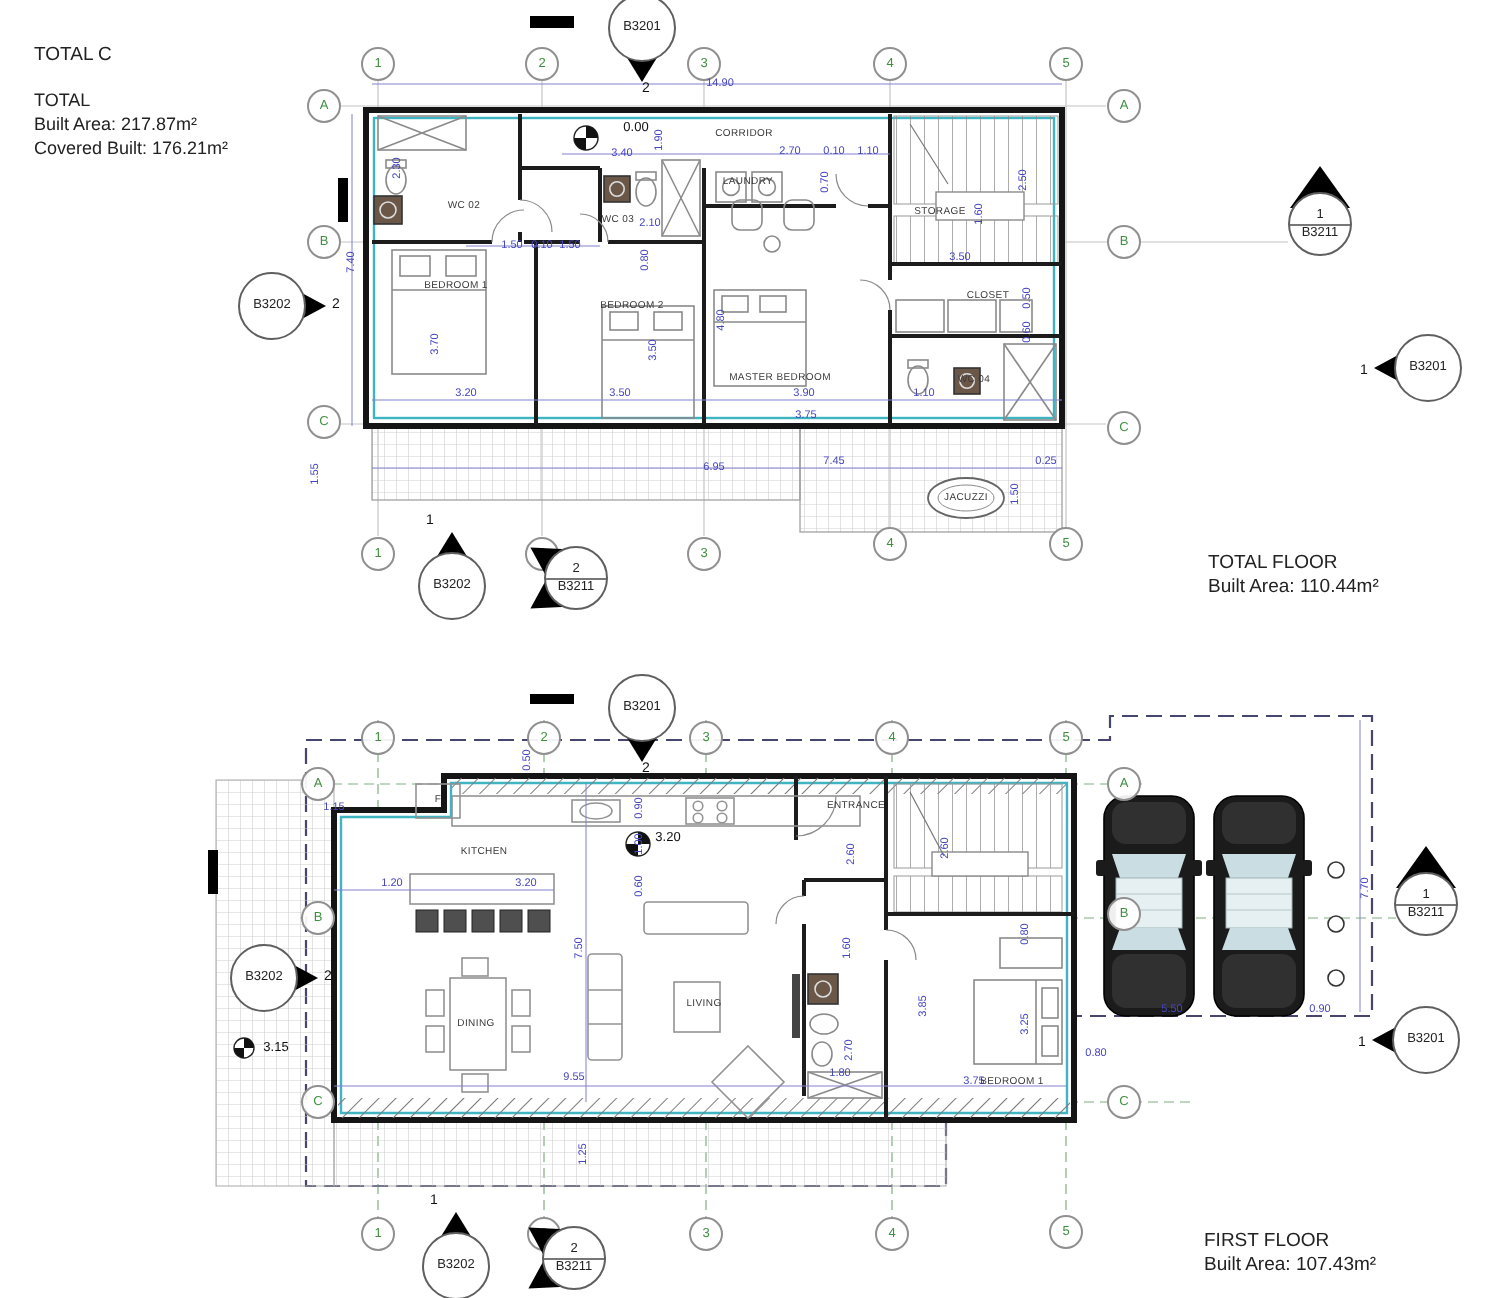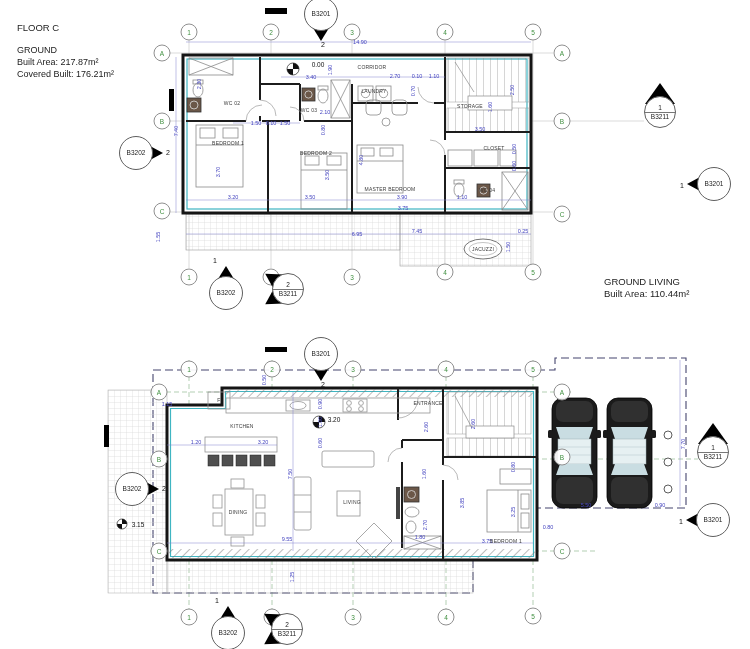--- a/index.html
+++ b/index.html
@@ -314,31 +314,35 @@
       <path d="M122,524 L122,519 A5,5 0 0 1 127,524 Z" fill="#111"></path>
       <path d="M122,524 L122,529 A5,5 0 0 1 117,524 Z" fill="#111"></path>
     </g>
 
     <rect x="265" y="347" width="22" height="5" fill="#000"></rect>
     <rect x="104" y="425" width="5" height="22" fill="#000"></rect>
   </g>
 </svg>
 
 <div class="abs hdr">
-  <div class="t1">FLOOR C</div>
-  <div>GROUND</div>
+  <div class="t1">TOTAL C</div>
+  <div>TOTAL</div>
   <div>Built Area: 217.87m²</div>
   <div>Covered Built: 176.21m²</div>
 </div>
 
 <div class="abs titleblock" style="left:604px;top:276px;">
-  <div>GROUND LIVING</div>
+  <div>TOTAL FLOOR</div>
   <div>Built Area: 110.44m²</div>
 </div>
 
+<div class="abs titleblock" style="left:602px;top:615px;">
+  <div>FIRST FLOOR</div>
+  <div>Built Area: 107.43m²</div>
+</div>
 
 <div id="labels">
       <span class="gb" style="left: 189px; top: 32px;">1</span>
       <span class="gb" style="left: 271px; top: 32px;">2</span>
       <span class="gb" style="left: 352px; top: 32px;">3</span>
       <span class="gb" style="left: 445px; top: 32px;">4</span>
       <span class="gb" style="left: 533px; top: 32px;">5</span>
       <span class="gb" style="left: 189px; top: 277px;">1</span>
       <span class="gb" style="left: 271px; top: 277px;">2</span>
       <span class="gb" style="left: 352px; top: 277px;">3</span>

